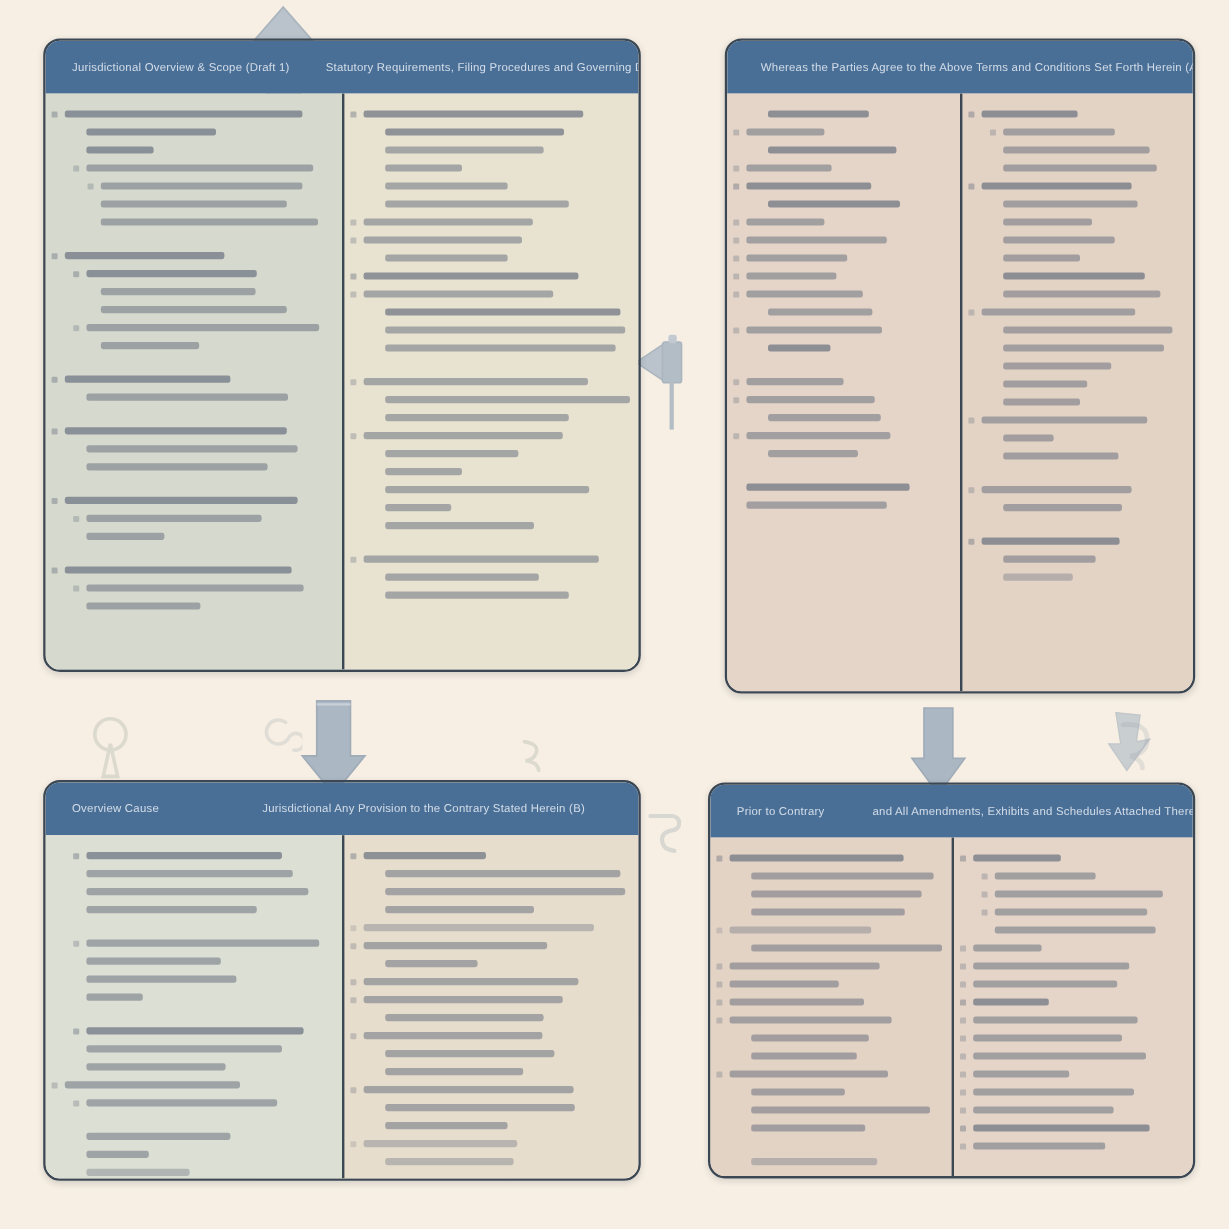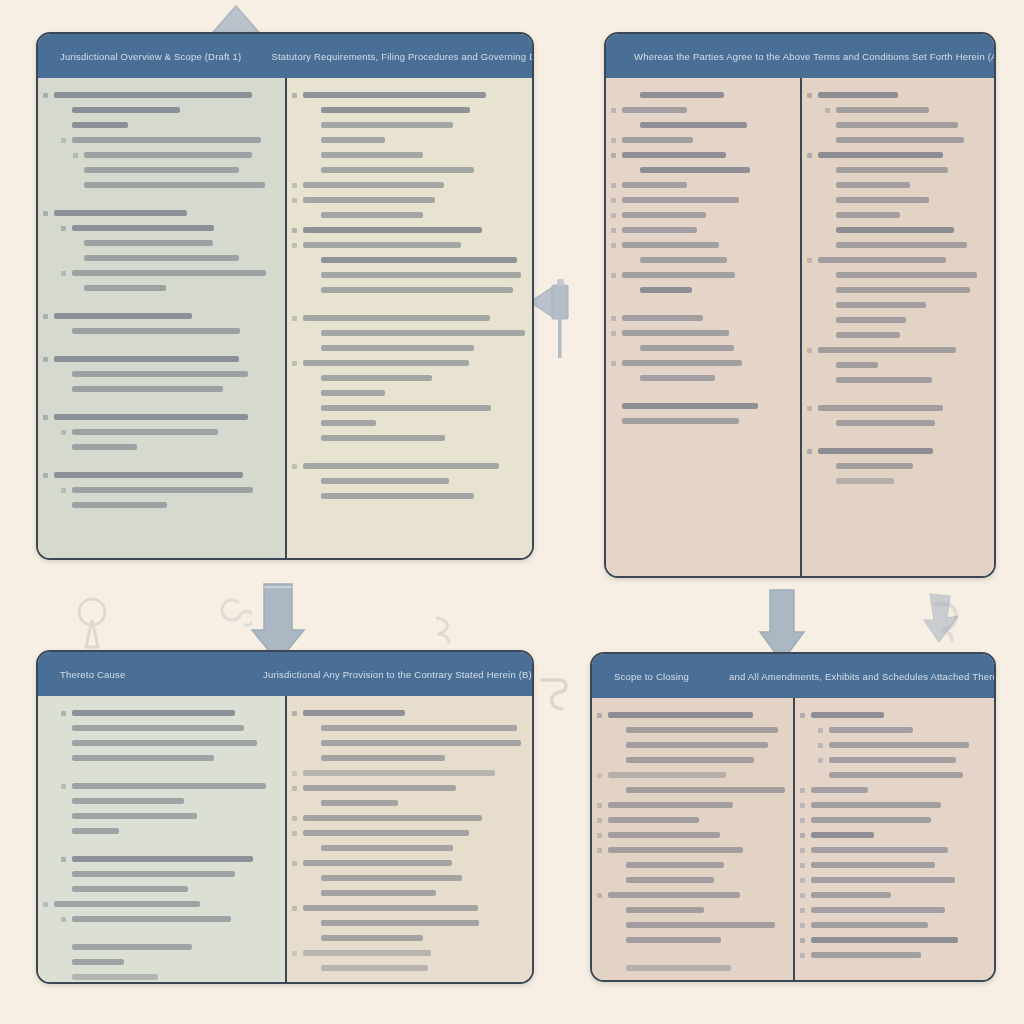--- a/index.html
+++ b/index.html
@@ -15,21 +15,20 @@
     background: #f7efe3;
     font-family: "Liberation Sans", sans-serif;
     position: relative;
   }
 
   #stage {
     position: absolute;
     inset: 0;
     width: 1024px;
     height: 1024px;
-    text-align: right;
   }
 
   
   .card {
     position: absolute;
     border: 2.5px solid #3c4754;
     border-radius: 14px;
     overflow: hidden;
     display: flex;
     flex-direction: column;
@@ -303,21 +302,21 @@
           <div class="line ind1 gap" style="width: 62%;"></div>
           <div class="line dark bullet" style="width: 72%;"></div>
           <div class="line ind1" style="width: 48%;"></div>
           <div class="line ind1 light" style="width: 36%;"></div>
         </div>
     </div>
   </div>
 
   <div class="card" style="left:36px; top:650px; width:498px; height:334px;">
     <div class="card-header">
-      <div class="hdr-label hdr-left">Thereto Cause</div>
+      <div class="hdr-label hdr-left">Overview Cause</div>
       <div class="hdr-label hdr-right" style="padding-left:86px;">Jurisdictional Any Provision to the Contrary Stated Herein (B)</div>
     </div>
     <div class="card-body">
       <div class="col tint-sage2">
           <div class="line ind1 dark bullet" style="width: 76%;"></div>
           <div class="line ind1" style="width: 80%;"></div>
           <div class="line ind1" style="width: 86%;"></div>
           <div class="line ind1 gap" style="width: 66%;"></div>
           <div class="line ind1 bullet" style="width: 90%;"></div>
           <div class="line ind1" style="width: 52%;"></div>
@@ -350,21 +349,21 @@
           <div class="line ind1" style="width: 74%;"></div>
           <div class="line ind1" style="width: 48%;"></div>
           <div class="line light bullet" style="width: 60%;"></div>
           <div class="line ind1 light" style="width: 50%;"></div>
         </div>
     </div>
   </div>
 
   <div class="card" style="left:590px; top:652px; width:406px; height:330px;">
     <div class="card-header">
-      <div class="hdr-label hdr-left">Scope to Closing</div>
+      <div class="hdr-label hdr-left">Prior to Contrary</div>
       <div class="hdr-label hdr-right" style="padding-left:40px;">and All Amendments, Exhibits and Schedules Attached Thereto (C)</div>
     </div>
     <div class="card-body">
       <div class="col tint-tan2">
           <div class="line dark bullet" style="width: 86%;"></div>
           <div class="line ind1" style="width: 90%;"></div>
           <div class="line ind1" style="width: 84%;"></div>
           <div class="line ind1" style="width: 76%;"></div>
           <div class="line light bullet" style="width: 70%;"></div>
           <div class="line ind1" style="width: 94%;"></div>

